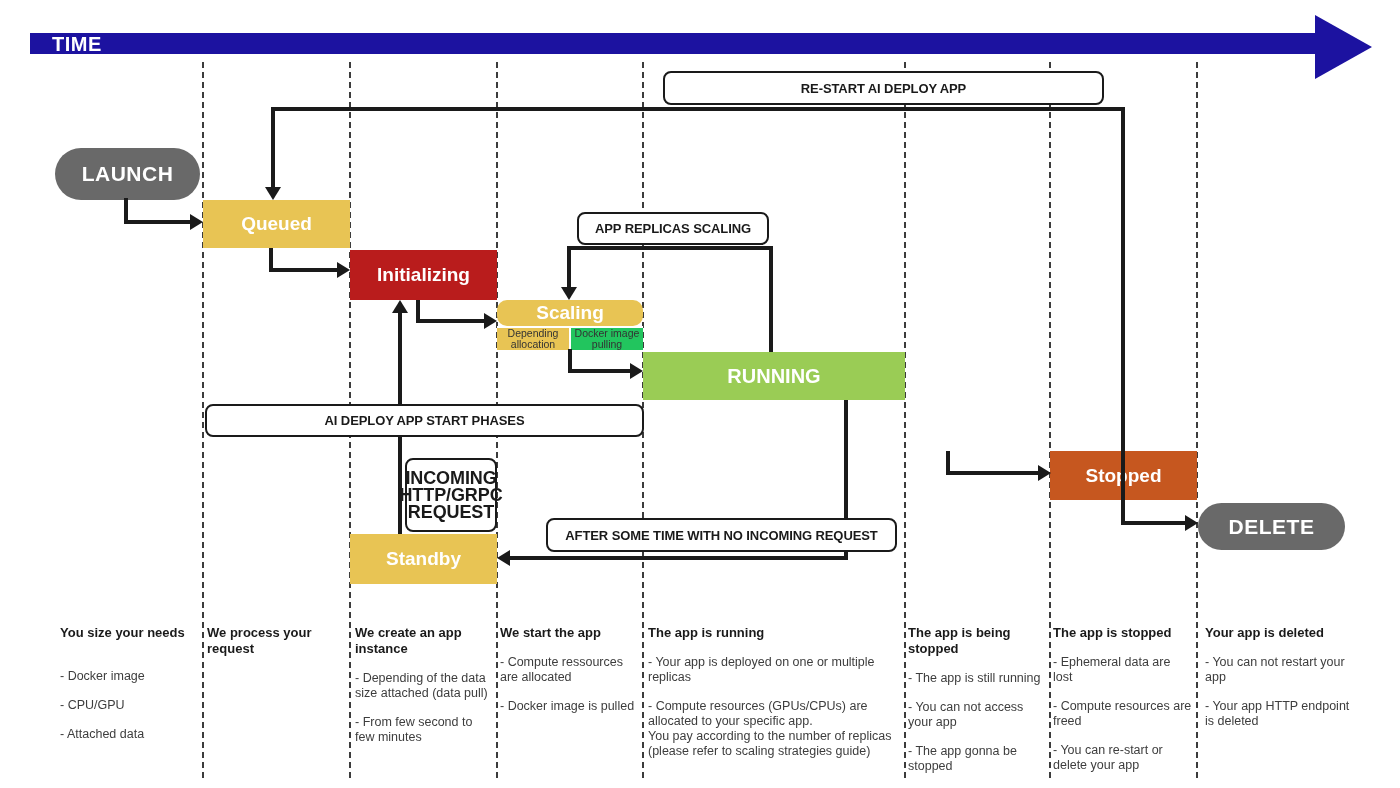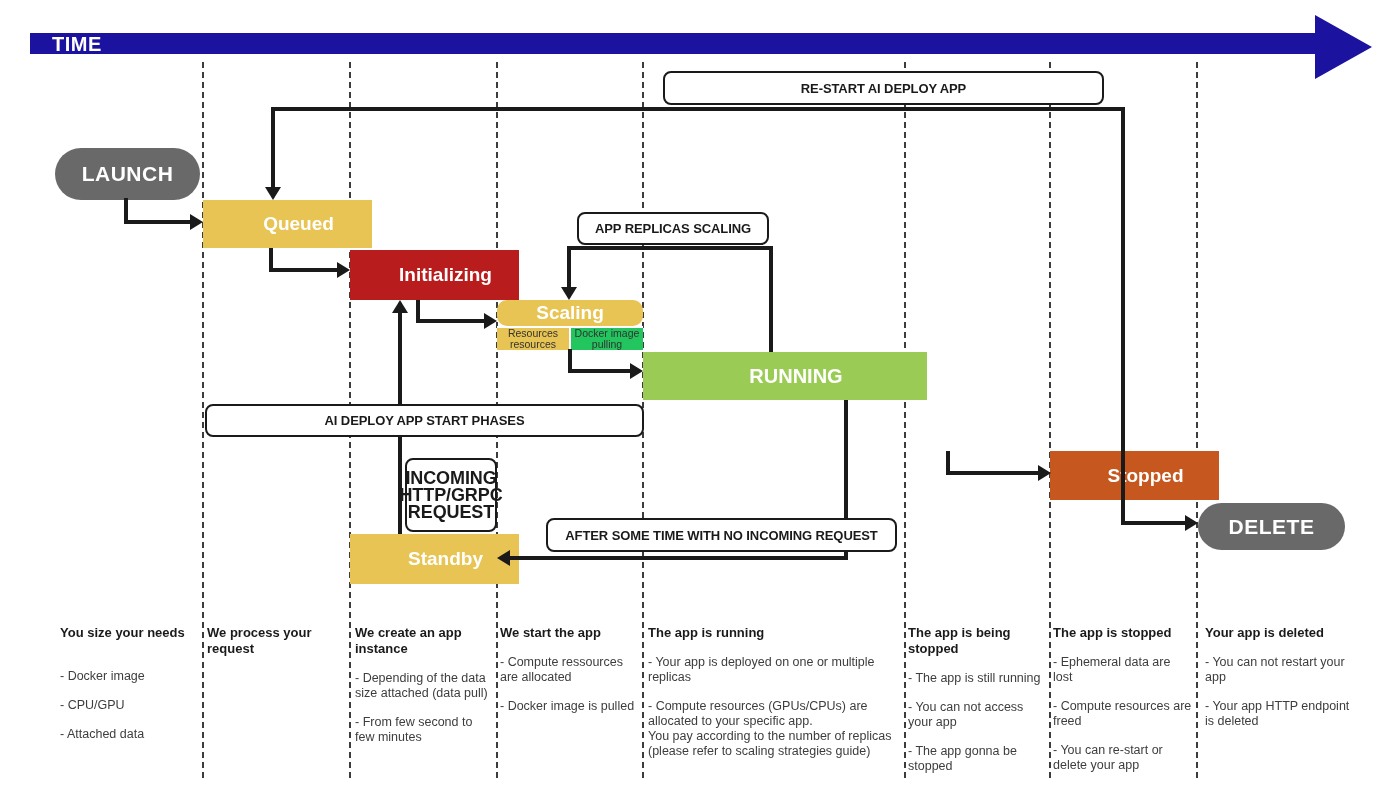--- a/index.html
+++ b/index.html
@@ -7,21 +7,21 @@
 
   
   .vdash{position:absolute;top:62px;height:716px;width:0;border-left:2px dashed #3c3c3c;z-index:0;}
 
   
   .timebar{position:absolute;left:30px;top:33px;width:1287px;height:21px;z-index:1;display:flex;align-items:flex-start;}
   .timebar-label{color:#fff;font-weight:bold;font-size:20px;letter-spacing:.5px;padding-left:22px;}
   .timehead{position:absolute;left:1315px;top:15px;width:0;height:0;border-top:32px solid transparent;border-bottom:32px solid transparent;z-index:1;}
 
   
-  .phase{position:absolute;z-index:1;display:flex;align-items:center;justify-content:center;color:#fff;font-weight:bold;font-size:19px;padding-left:22px;}
+  .phase{position:absolute;z-index:1;display:flex;align-items:center;justify-content:center;color:#fff;font-weight:bold;font-size:19px;}
   .scaling-wrap{position:absolute;z-index:1;display:flex;flex-direction:column;}
   .scaling-head{flex:0 0 26px;display:flex;align-items:center;justify-content:center;color:#fff;font-weight:bold;font-size:19px;border-radius:10px;}
   .scaling-sub{flex:1;display:flex;column-gap:2px;border-top:2px solid #fff;}
   .scaling-cell{flex:1;display:flex;align-items:center;justify-content:center;text-align:center;font-size:10.5px;line-height:11px;color:#333;}
 
   
   .pill{position:absolute;z-index:2;display:flex;align-items:center;justify-content:center;color:#fff;font-weight:bold;font-size:21px;letter-spacing:.5px;border-radius:26px;}
 
   
   .hl{position:absolute;height:4px;background:#1A1A1A;z-index:2;}
@@ -63,21 +63,21 @@
     <span>Queued</span>
   </div>
   <div class="phase" style="left: 350px; top: 250px; width: 147px; height: 50px; background: #b91c1c;">
     <span>Initializing</span>
   </div>
   <div class="scaling-wrap" style="left:497px;top:300px;width:146px;height:49px">
     <div class="scaling-head" style="background: rgb(232, 196, 84);">
       <span>Scaling</span>
     </div>
     <div class="scaling-sub">
-      <div class="scaling-cell" style="background: rgb(232, 196, 84);">Resources resources</div>
+      <div class="scaling-cell" style="background: rgb(232, 196, 84);">Depending allocation</div>
       <div class="scaling-cell" style="background: #22c55e;">Docker image pulling</div>
     </div>
   </div>
   <div class="phase" style="left: 643px; top: 352px; width: 262px; height: 48px; font-size: 20px; background: rgb(154, 204, 85);">
     <span>RUNNING</span>
   </div>
   <div class="phase" style="left: 1050px; top: 451px; width: 147px; height: 49px; background: rgb(198, 87, 31);">
     <span>Stopped</span>
   </div>
   <div class="phase" style="left: 350px; top: 534px; width: 147px; height: 50px; background: rgb(232, 196, 84);">

